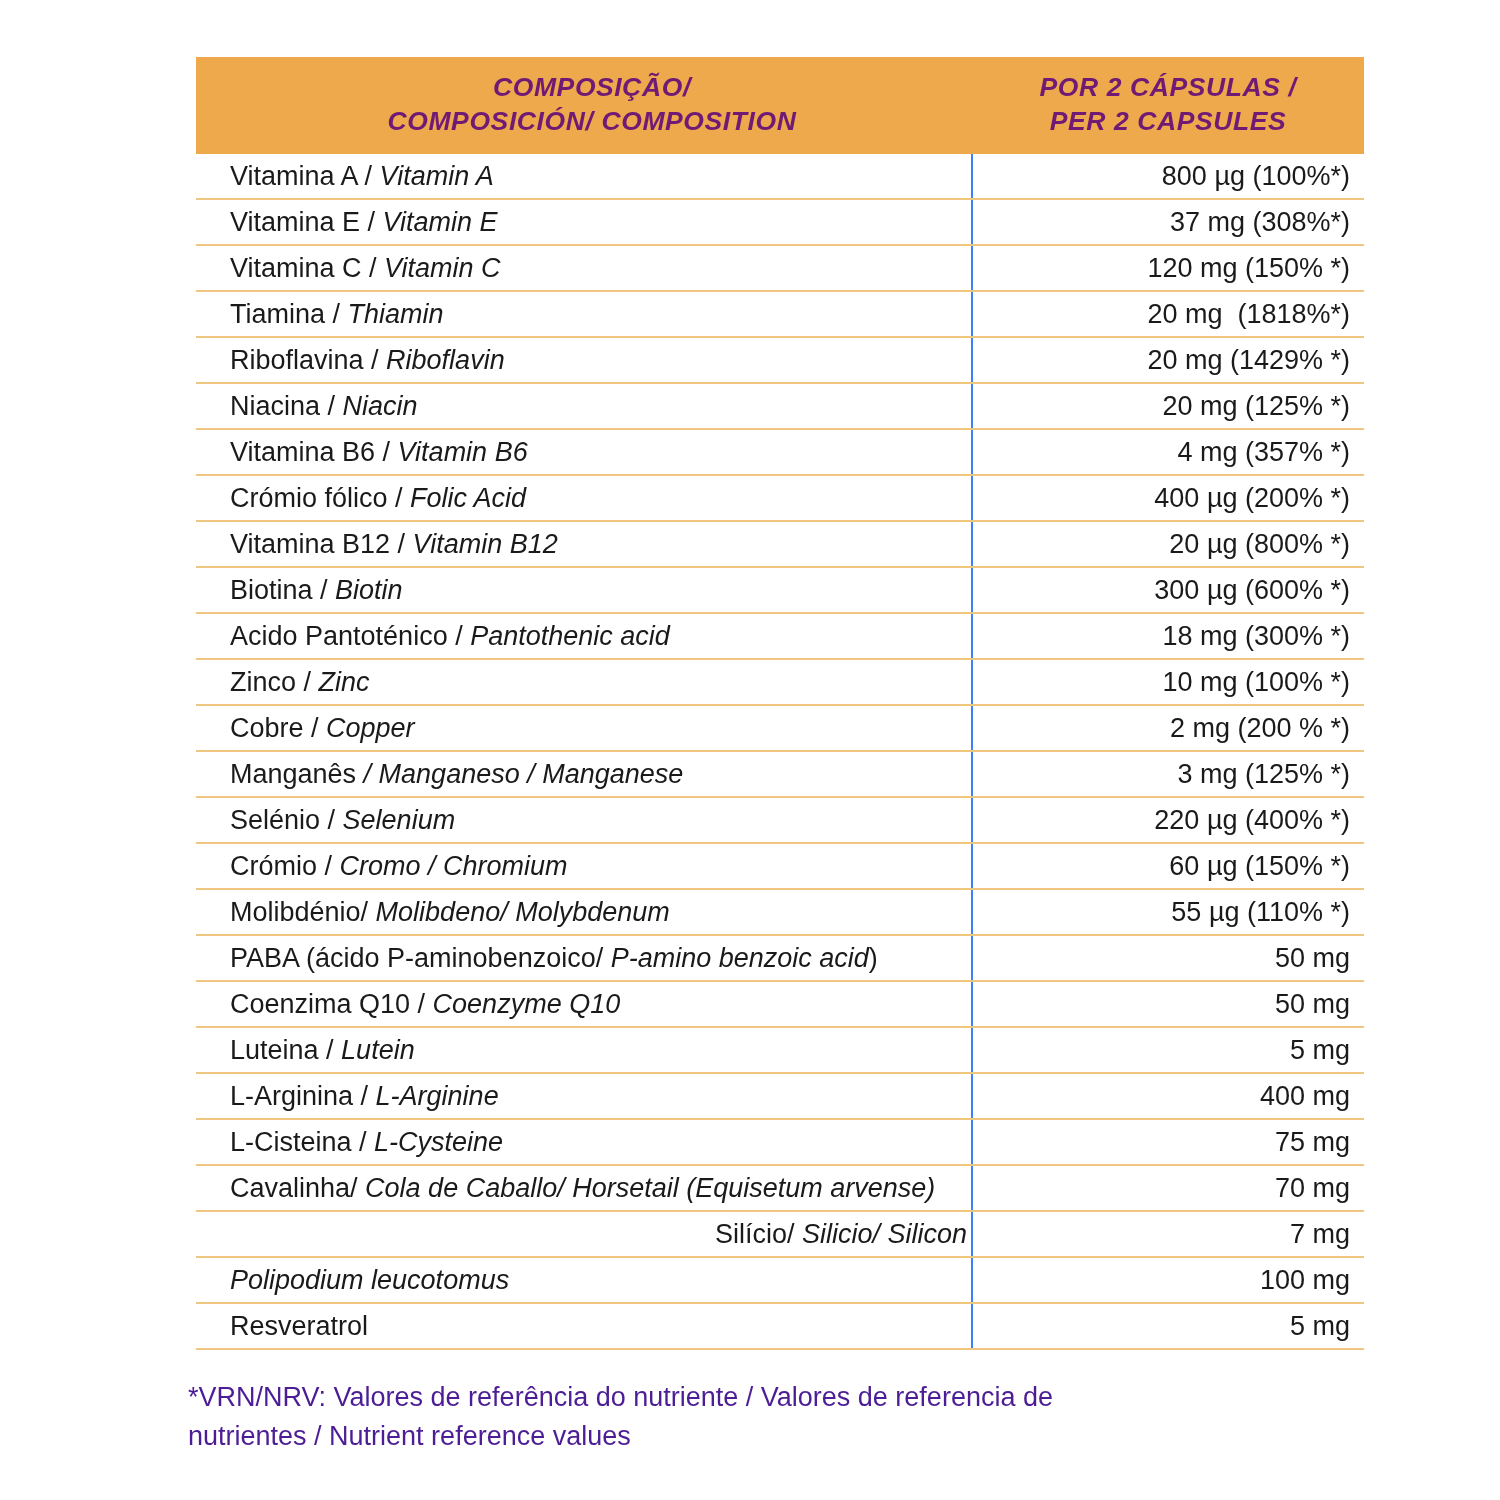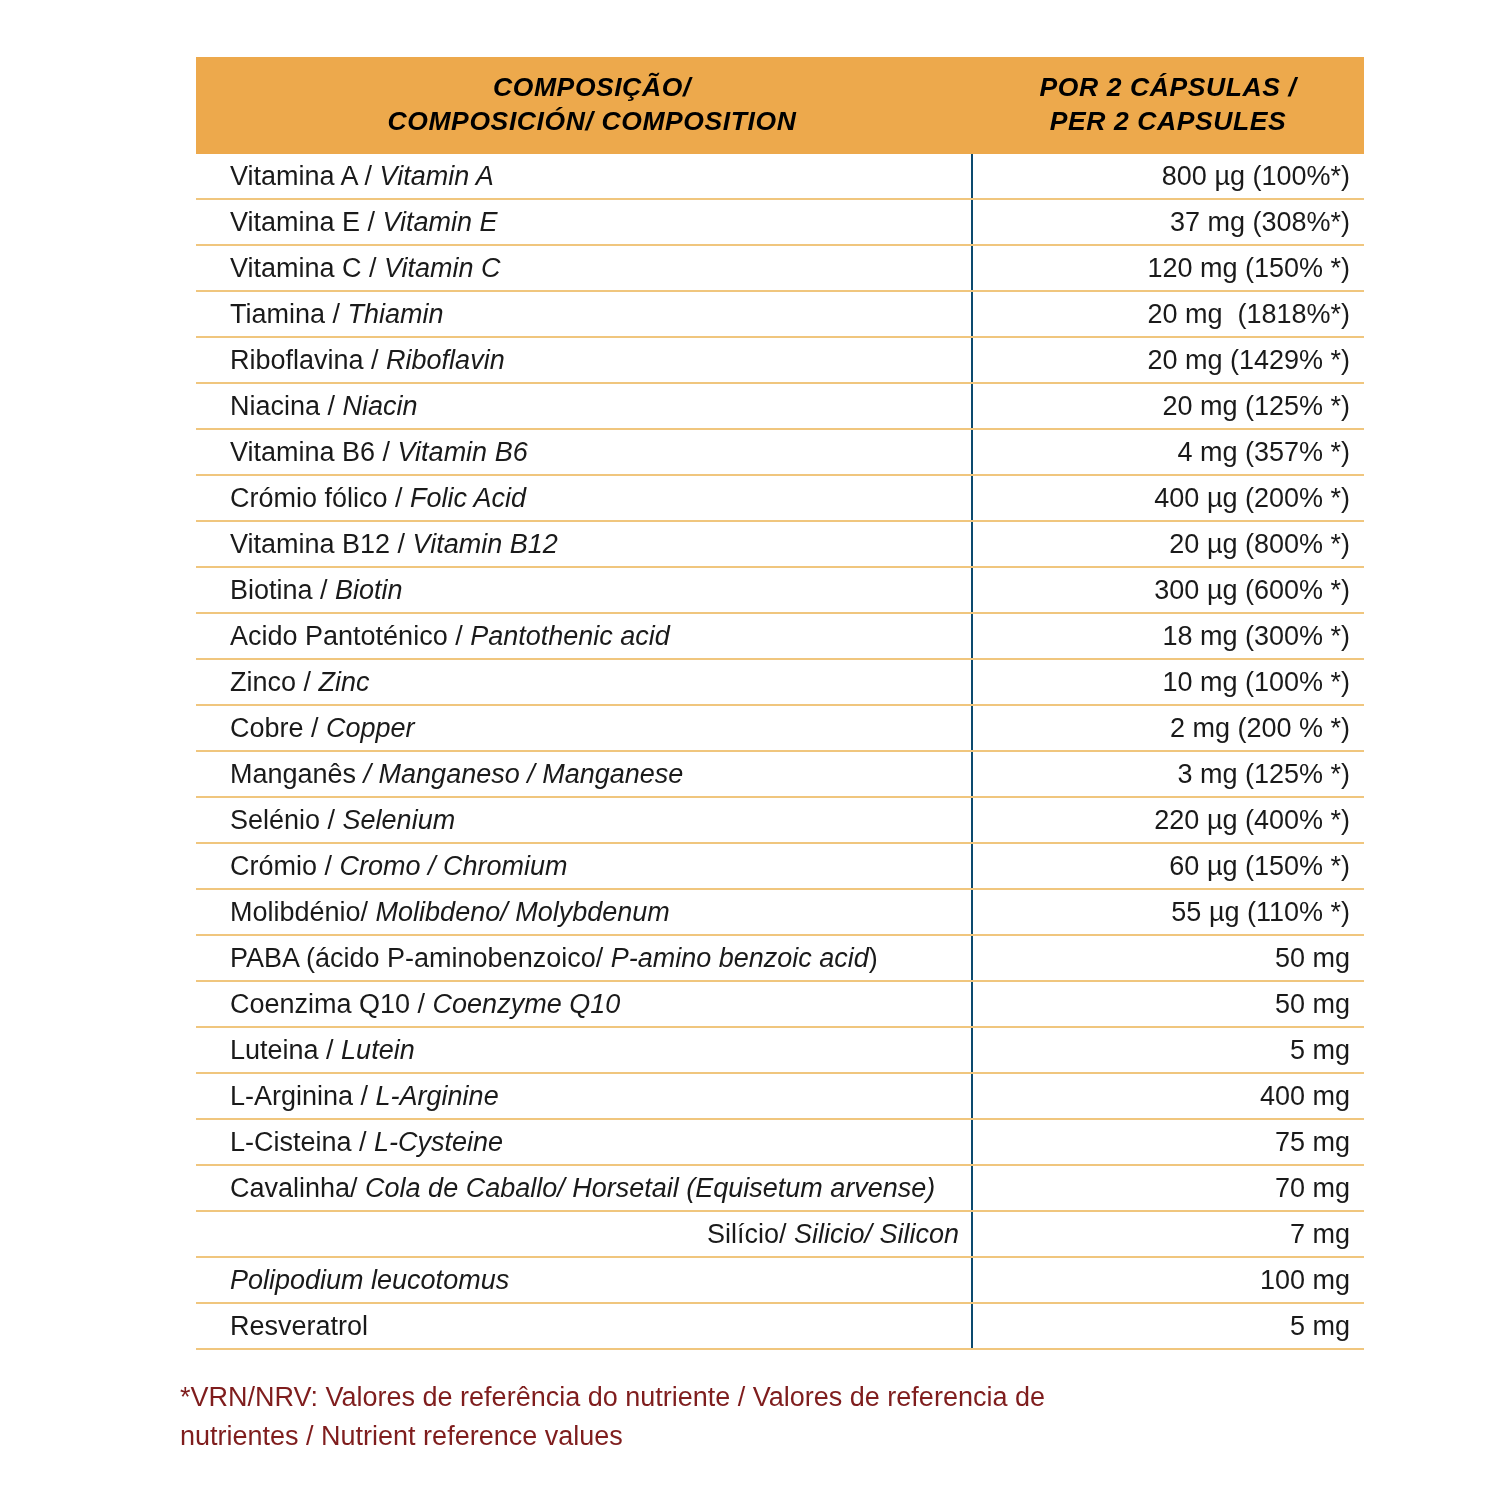--- a/index.html
+++ b/index.html
@@ -32,21 +32,21 @@
 
   table.nutri {
     width: 1112px;
     border-collapse: collapse;
     table-layout: fixed;
   }
 
   
   thead th {
     background: #eda94c;
-    color: #000000;
+    color: #701a75;
     font-weight: bold;
     font-style: italic;
     letter-spacing: 0.6px;
     padding: 13px 10px 15px 10px;
     vertical-align: middle;
     line-height: 1.30;
     border: none;
   }
   th.col-name {
     width: 740px;
@@ -70,41 +70,41 @@
     line-height: 1.05;
     padding: 0;
     vertical-align: middle;
     white-space: pre;
   }
   tbody tr:first-child td { border-top: none; }
 
   td.name {
     text-align: left;
     padding-left: 34px;
-    padding-right: 12px;
-    border-right: 2px solid #0c4a6e;
+    padding-right: 4px;
+    border-right: 2px solid #3b82f6;
   }
   td.value {
     text-align: right;
     padding-right: 14px;
   }
   td.name.indent { padding-left: 88px; text-align: right; }
 
   .it { font-style: italic; }
   .ro { font-style: normal; }
 
   
   .footnote {
     position: absolute;
-    left: 180px;
+    left: 188px;
     top: 1378px;
     width: 980px;
     font-size: 27px;
     line-height: 1.45;
-    color: #7f1d1d;
+    color: #4c1d95;
     white-space: pre-line;
   }
 </style>
 </head>
 <body>
 
 <div class="sheet">
 
   <div class="table-wrap">
     <table class="nutri">

